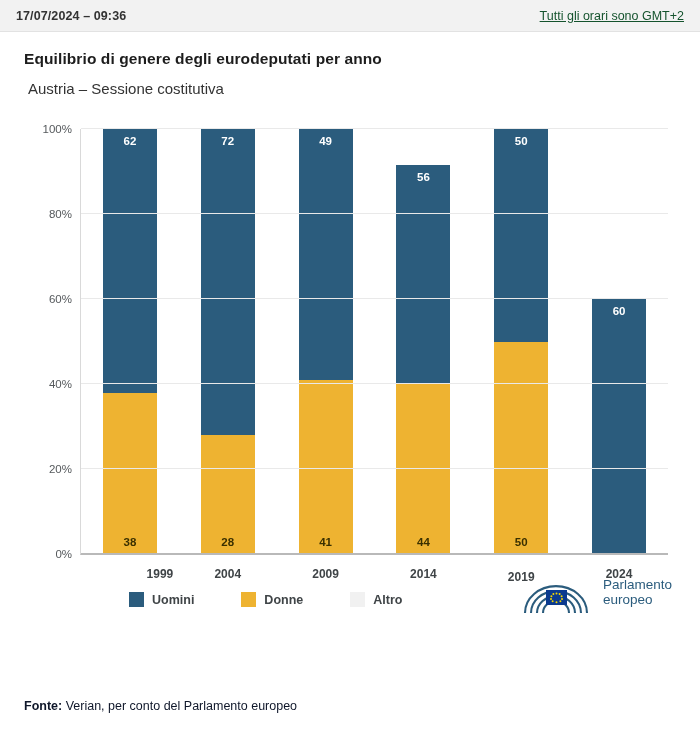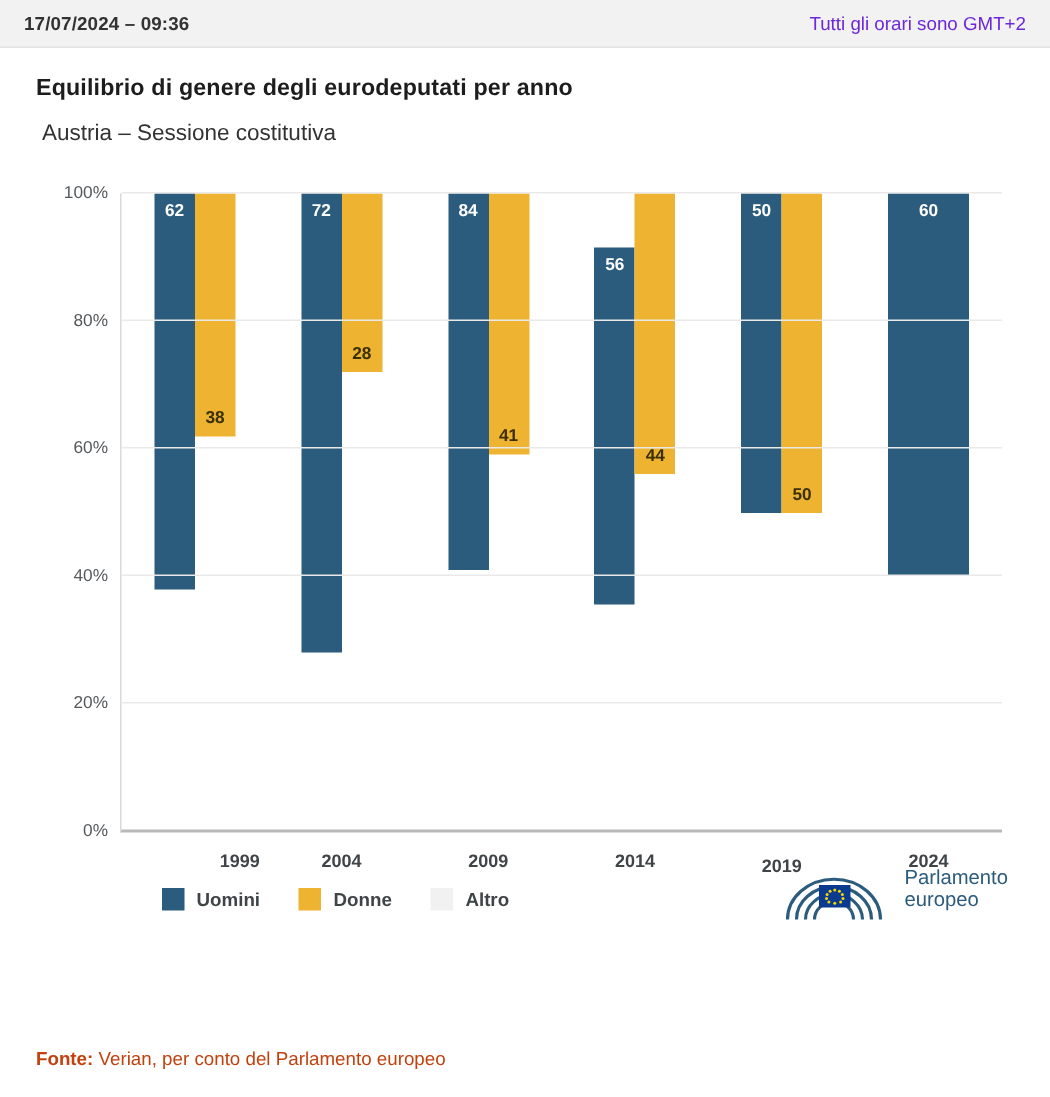--- a/index.html
+++ b/index.html
@@ -22,21 +22,21 @@
     border-bottom: 1px solid #e2e2e2;
     display: flex;
     align-items: center;
     justify-content: space-between;
     padding: 0 16px;
     box-sizing: border-box;
     font-size: 12.5px;
     color: #333;
   }
   .topbar .left { font-weight: 700; letter-spacing: .1px; }
-  .topbar .right { font-weight: 400; color: #6d28d9; }
+  .topbar .right { font-weight: 400; color: #14532d; text-decoration: underline; }
 
   
   .titles {
     padding: 18px 24px 0 24px;
   }
   .chart-title {
     font-size: 15.5px;
     font-weight: 700;
     color: #1d1d1d;
     margin: 0 0 12px 0;
@@ -89,21 +89,21 @@
     left: 0; right: 0; top: 0; bottom: 0;
     display: flex;
     align-items: flex-end;
     justify-content: space-around;
   }
   .barcol {
     position: relative;
     height: 100%;
     width: 54px;
     display: flex;
-    flex-direction: row;
+    flex-direction: column;
     justify-content: flex-end;
   }
   .seg {
     width: 100%;
     position: relative;
   }
   .seg .seglabel {
     position: absolute;
     left: 0; right: 0;
     text-align: center;
@@ -130,21 +130,21 @@
   
   .legend {
     position: absolute;
     left: 56px;
     bottom: -8px;
     display: flex;
     align-items: center;
     gap: 26px;
     padding-left: 28px;
   }
-  .legend-item { display: flex; align-items: center; gap: 8px; }
+  .legend-item { display: flex; align-items: center; gap: 8px; margin-left: 21px; }
   .swatch { width: 15px; height: 15px; display: inline-block; }
   .legend-label { font-size: 12.5px; color: #3f4447; font-weight: 700; }
 
   
   .logo {
     position: absolute;
     right: 4px;
     bottom: -18px;
     display: flex;
     gap: 10px;
@@ -159,21 +159,21 @@
     color: #2b5c7d;
     font-weight: 400;
   }
 
   
   .source {
     position: absolute;
     left: 24px;
     bottom: 18px;
     font-size: 12.5px;
-    color: #c2410c;
+    color: #0f172a;
   }
   .source b { font-weight: 700; }
 </style>
 </head>
 <body>
 
 <div class="topbar">
   <span class="left">17/07/2024 – 09:36</span>
   <span class="right">Tutti gli orari sono GMT+2</span>
 </div>
@@ -199,21 +199,21 @@
           <div class="seg men" style="height: 72%; background: rgb(43, 92, 125);">
             <span class="seglabel">72</span>
           </div>
           <div class="seg women" style="height: 28%; background: rgb(238, 179, 49);">
             <span class="seglabel">28</span>
           </div>
           <span class="xtick" style="left: 50%;">2004</span>
         </div>
         <div class="barcol">
           <div class="seg men" style="height: 59%; background: rgb(43, 92, 125);">
-            <span class="seglabel">84</span>
+            <span class="seglabel">49</span>
           </div>
           <div class="seg women" style="height: 41%; background: rgb(238, 179, 49);">
             <span class="seglabel">41</span>
           </div>
           <span class="xtick" style="left: 50%;">2009</span>
         </div>
         <div class="barcol">
           <div class="seg men" style="height: 56%; background: rgb(43, 92, 125); margin-top: 36px;">
             <span class="seglabel">56</span>
           </div>

